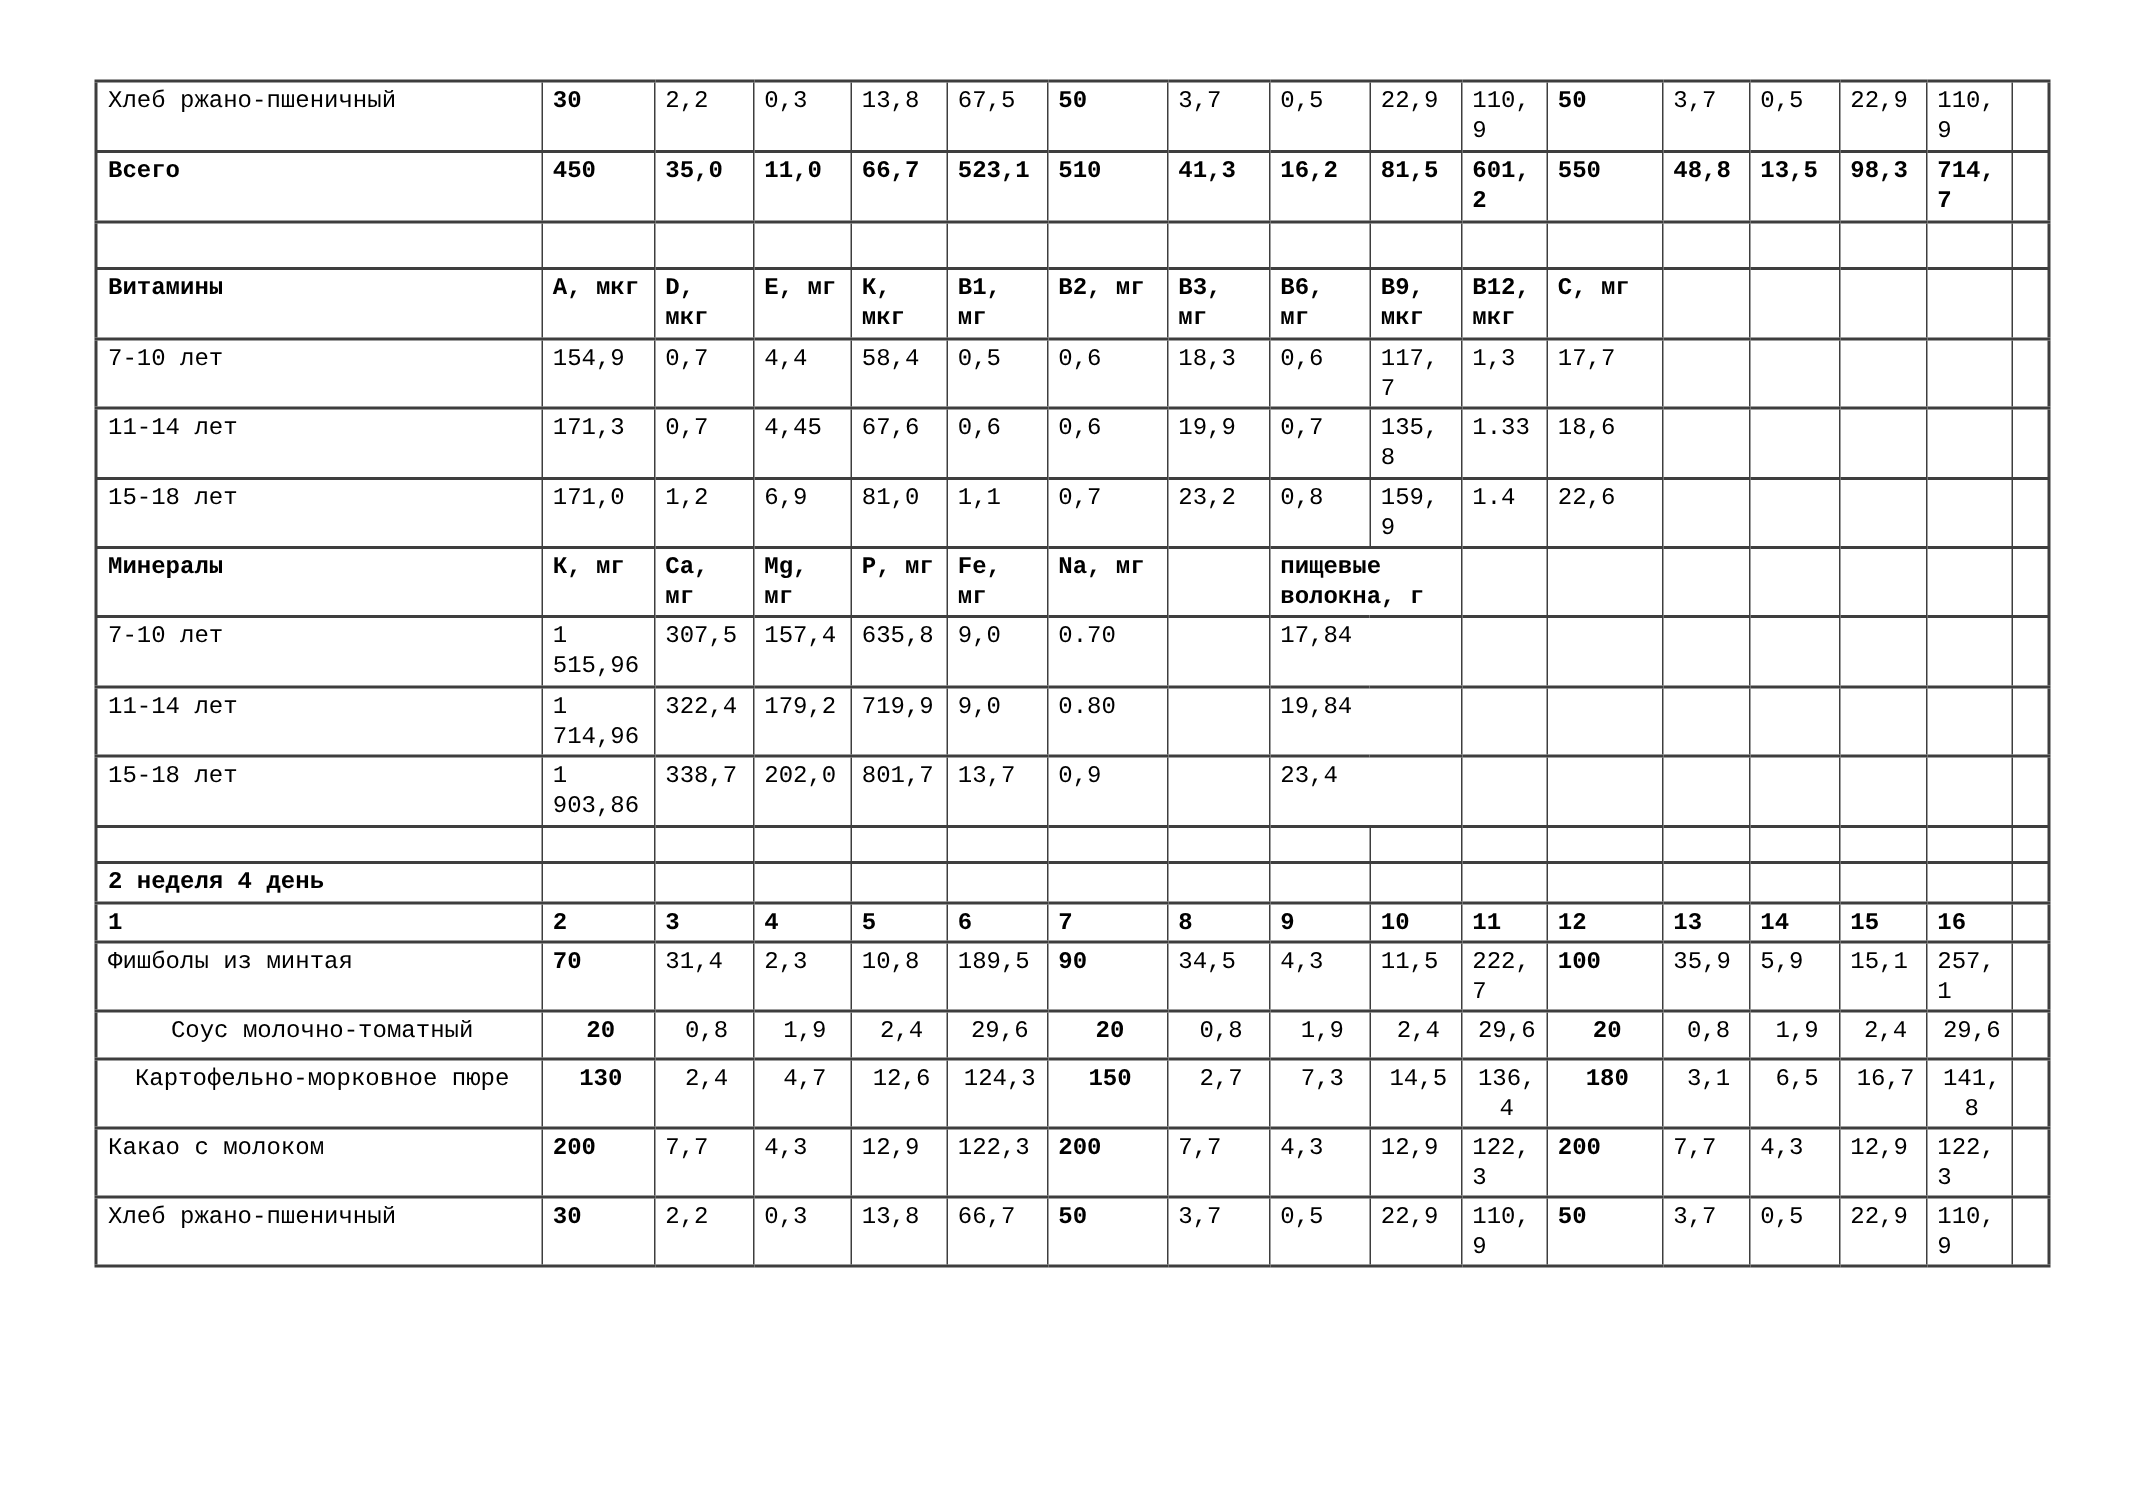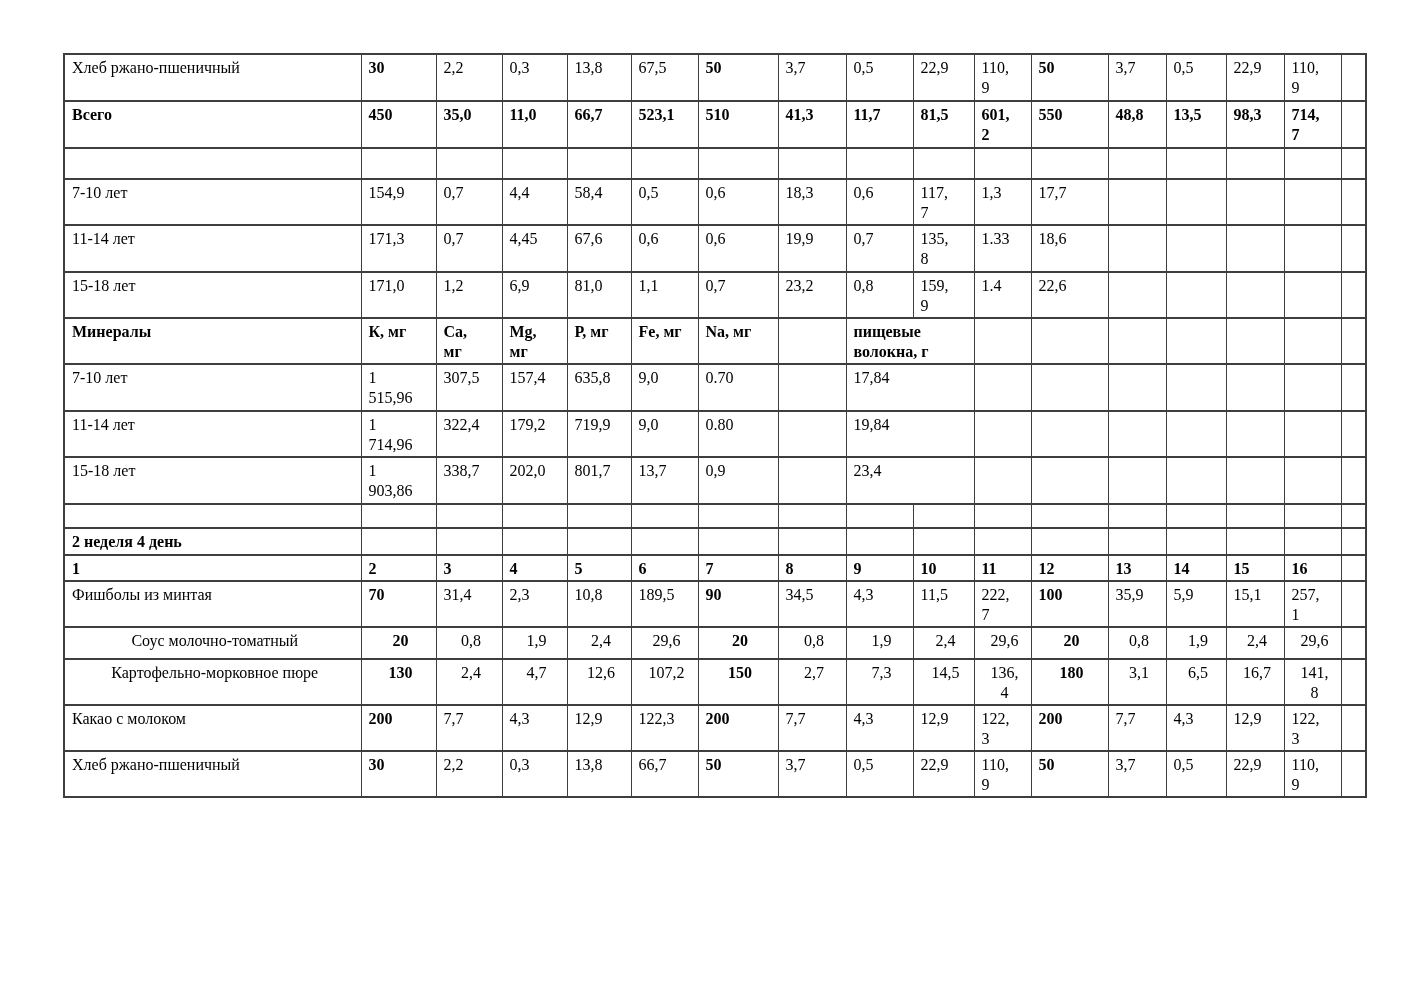--- a/index.html
+++ b/index.html
@@ -5,21 +5,21 @@
   html, body {
     margin: 0; padding: 0;
     width: 1424px; height: 1007px;
     background: #ffffff;
     overflow: hidden;
   }
   .page {
     position: relative;
     width: 1424px; height: 765px;
     background: #ffffff;
-    font-family: Liberation Serif, serif;
+    font-family: Liberation Mono, monospace;
     color: #000000;
     border-radius: 19px;
   }
   table.doc {
     position: absolute;
     left: 63px; top: 53px;
     width: 1302px;
     border-collapse: collapse;
     table-layout: fixed;
     border: 2px solid #3e3e3e;
@@ -88,21 +88,21 @@
         </tr>
         <tr style="height: 47px;">
           <td class="b">Всего</td>
           <td class="b">450</td>
           <td class="b">35,0</td>
           <td class="b">11,0</td>
           <td class="b">66,7</td>
           <td class="b">523,1</td>
           <td class="b">510</td>
           <td class="b">41,3</td>
-          <td class="b">11,7</td>
+          <td class="b">16,2</td>
           <td class="b">81,5</td>
           <td class="b">601,
 2</td>
           <td class="b">550</td>
           <td class="b">48,8</td>
           <td class="b">13,5</td>
           <td class="b">98,3</td>
           <td class="b">714,
 7</td>
           <td></td>
@@ -113,20 +113,46 @@
           <td></td>
           <td></td>
           <td></td>
           <td></td>
           <td></td>
           <td></td>
           <td></td>
           <td></td>
           <td></td>
           <td></td>
+          <td></td>
+          <td></td>
+          <td></td>
+          <td></td>
+          <td></td>
+        </tr>
+        <tr style="height: 47px;">
+          <td class="b">Витамины</td>
+          <td class="b">А, мкг</td>
+          <td class="b">D,
+мкг</td>
+          <td class="b">Е, мг</td>
+          <td class="b">К,
+мкг</td>
+          <td class="b">В1,
+мг</td>
+          <td class="b">В2, мг</td>
+          <td class="b">В3,
+мг</td>
+          <td class="b">В6,
+мг</td>
+          <td class="b">В9,
+мкг</td>
+          <td class="b">В12,
+мкг</td>
+          <td class="b">С, мг</td>
           <td></td>
           <td></td>
           <td></td>
           <td></td>
           <td></td>
         </tr>
         <tr style="height: 46px;">
           <td>7-10 лет</td>
           <td>154,9</td>
           <td>0,7</td>
@@ -360,21 +386,21 @@
           <td>2,4</td>
           <td>29,6</td>
           <td></td>
         </tr>
         <tr style="height: 46px; text-align: center;">
           <td>Картофельно-морковное пюре</td>
           <td class="b">130</td>
           <td>2,4</td>
           <td>4,7</td>
           <td>12,6</td>
-          <td>107,2</td>
+          <td>124,3</td>
           <td class="b">150</td>
           <td>2,7</td>
           <td>7,3</td>
           <td>14,5</td>
           <td>136,
 4</td>
           <td class="b">180</td>
           <td>3,1</td>
           <td>6,5</td>
           <td>16,7</td>

